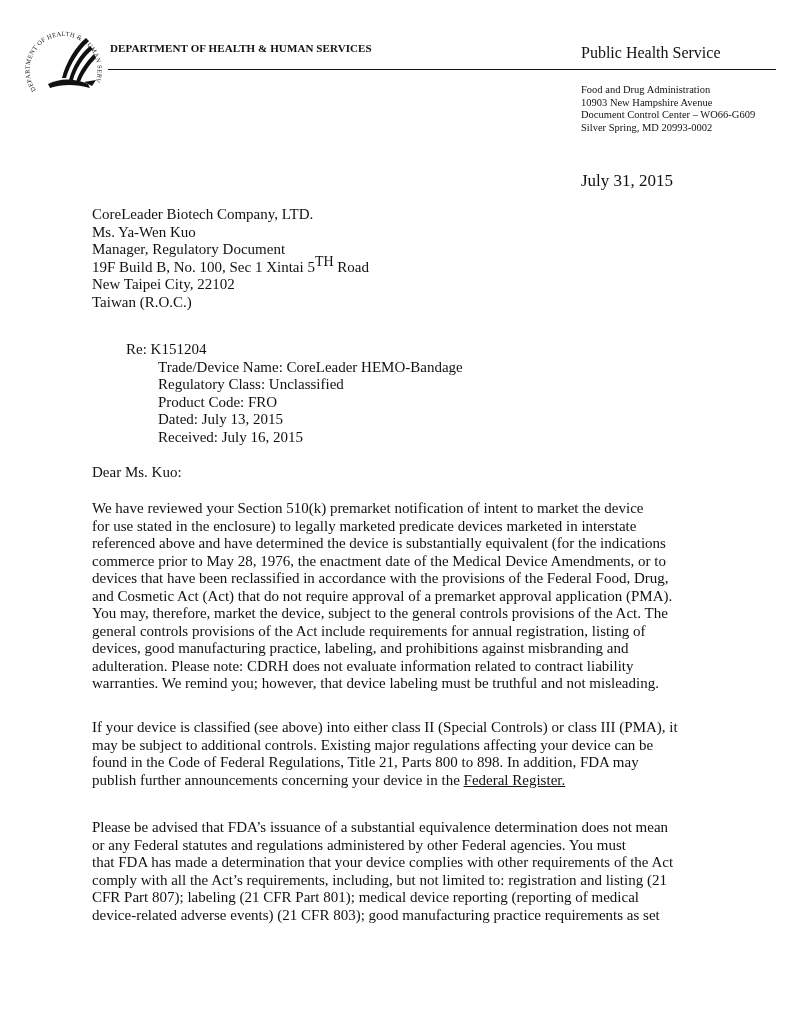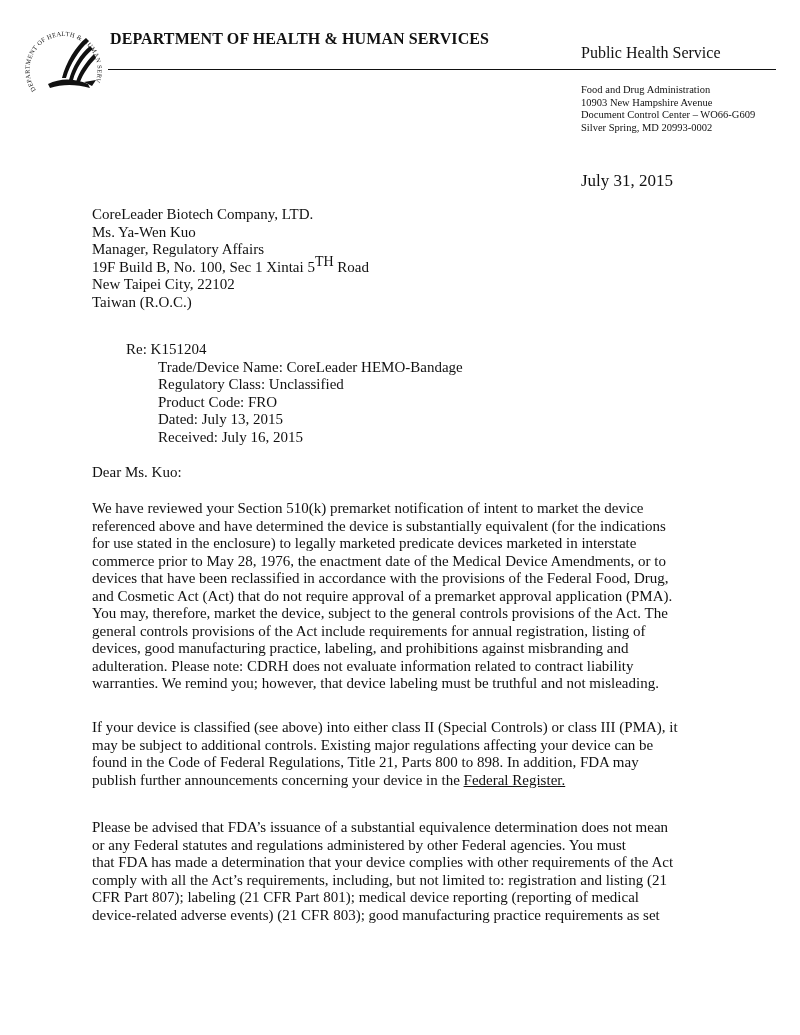--- a/index.html
+++ b/index.html
@@ -1,21 +1,21 @@
 <!DOCTYPE html>
 <html><head>
   <meta charset="utf-8">
   <style>
     html, body { margin: 0; padding: 0; background: #ffffff; }
     body {
       width: 800px; height: 1035px; position: relative; overflow: hidden;
       font-family: "Liberation Serif", "DejaVu Serif", serif; color: #111;
     }
     .seal { position: absolute; left: 22px; top: 18px; width: 84px; height: 90px; }
-    .dept { position: absolute; left: 110px; top: 30px; font-size: 16px; font-weight: bold; letter-spacing: 0.1px; }
+    .dept { position: absolute; left: 110px; top: 42px; font-size: 11px; font-weight: bold; letter-spacing: 0.1px; }
     .phs { position: absolute; left: 581px; top: 44px; font-size: 16px; }
     .rule { position: absolute; left: 108px; top: 69px; width: 668px; height: 0; border-top: 1.5px solid #111; }
     .fda-addr { position: absolute; left: 581px; top: 84px; font-size: 10.5px; line-height: 12.5px; }
     .date { position: absolute; left: 581px; top: 171px; font-size: 17px; }
     .block { position: absolute; left: 92px; font-size: 15px; line-height: 17.6px; }
     .addr { top: 206px; }
     .re { top: 341px; margin-left: 34px; }
     .re .indent { padding-left: 32px; }
     .salutation { top: 464px; }
     .para { position: absolute; left: 92px; width: 640px; font-size: 15px; line-height: 17.55px; white-space: nowrap; }
@@ -56,41 +56,41 @@
   <span class="line">10903 New Hampshire Avenue</span>
   <span class="line">Document Control Center – WO66-G609</span>
   <span class="line">Silver Spring, MD  20993-0002</span>
 </div>
 
 <div class="date">July 31, 2015</div>
 
 <div class="block addr">
   <span class="line">CoreLeader Biotech Company, LTD.</span>
   <span class="line">Ms. Ya-Wen Kuo</span>
-  <span class="line">Manager, Regulatory Affairs</span>
+  <span class="line">Manager, Regulatory Document</span>
   <span class="line"><span>19F Build B, No. 100, Sec 1 Xintai 5</span><sup>TH</sup><span> Road</span></span>
   <span class="line">New Taipei City, 22102</span>
   <span class="line">Taiwan (R.O.C.)</span>
 </div>
 
 <div class="block re">
   <span class="line">Re:  K151204</span>
   <span class="line indent">Trade/Device Name:  CoreLeader HEMO-Bandage</span>
   <span class="line indent">Regulatory Class:  Unclassified</span>
   <span class="line indent">Product Code:  FRO</span>
   <span class="line indent">Dated:  July 13, 2015</span>
   <span class="line indent">Received:  July 16, 2015</span>
 </div>
 
 <div class="block salutation">Dear Ms. Kuo:</div>
 
 <div class="para p1">
   <span class="line">We have reviewed your Section 510(k) premarket notification of intent to market the device</span>
+  <span class="line">for use stated in the enclosure) to legally marketed predicate devices marketed in interstate</span>
   <span class="line">referenced above and have determined the device is substantially equivalent (for the indications</span>
-  <span class="line">for use stated in the enclosure) to legally marketed predicate devices marketed in interstate</span>
   <span class="line">commerce prior to May 28, 1976, the enactment date of the Medical Device Amendments, or to</span>
   <span class="line">devices that have been reclassified in accordance with the provisions of the Federal Food, Drug,</span>
   <span class="line">and Cosmetic Act (Act) that do not require approval of a premarket approval application (PMA).</span>
   <span class="line">You may, therefore, market the device, subject to the general controls provisions of the Act.  The</span>
   <span class="line">general controls provisions of the Act include requirements for annual registration, listing of</span>
   <span class="line">devices, good manufacturing practice, labeling, and prohibitions against misbranding and</span>
   <span class="line">adulteration. Please note: CDRH does not evaluate information related to contract liability</span>
   <span class="line">warranties. We remind you; however, that device labeling must be truthful and not misleading.</span>
 </div>
 

